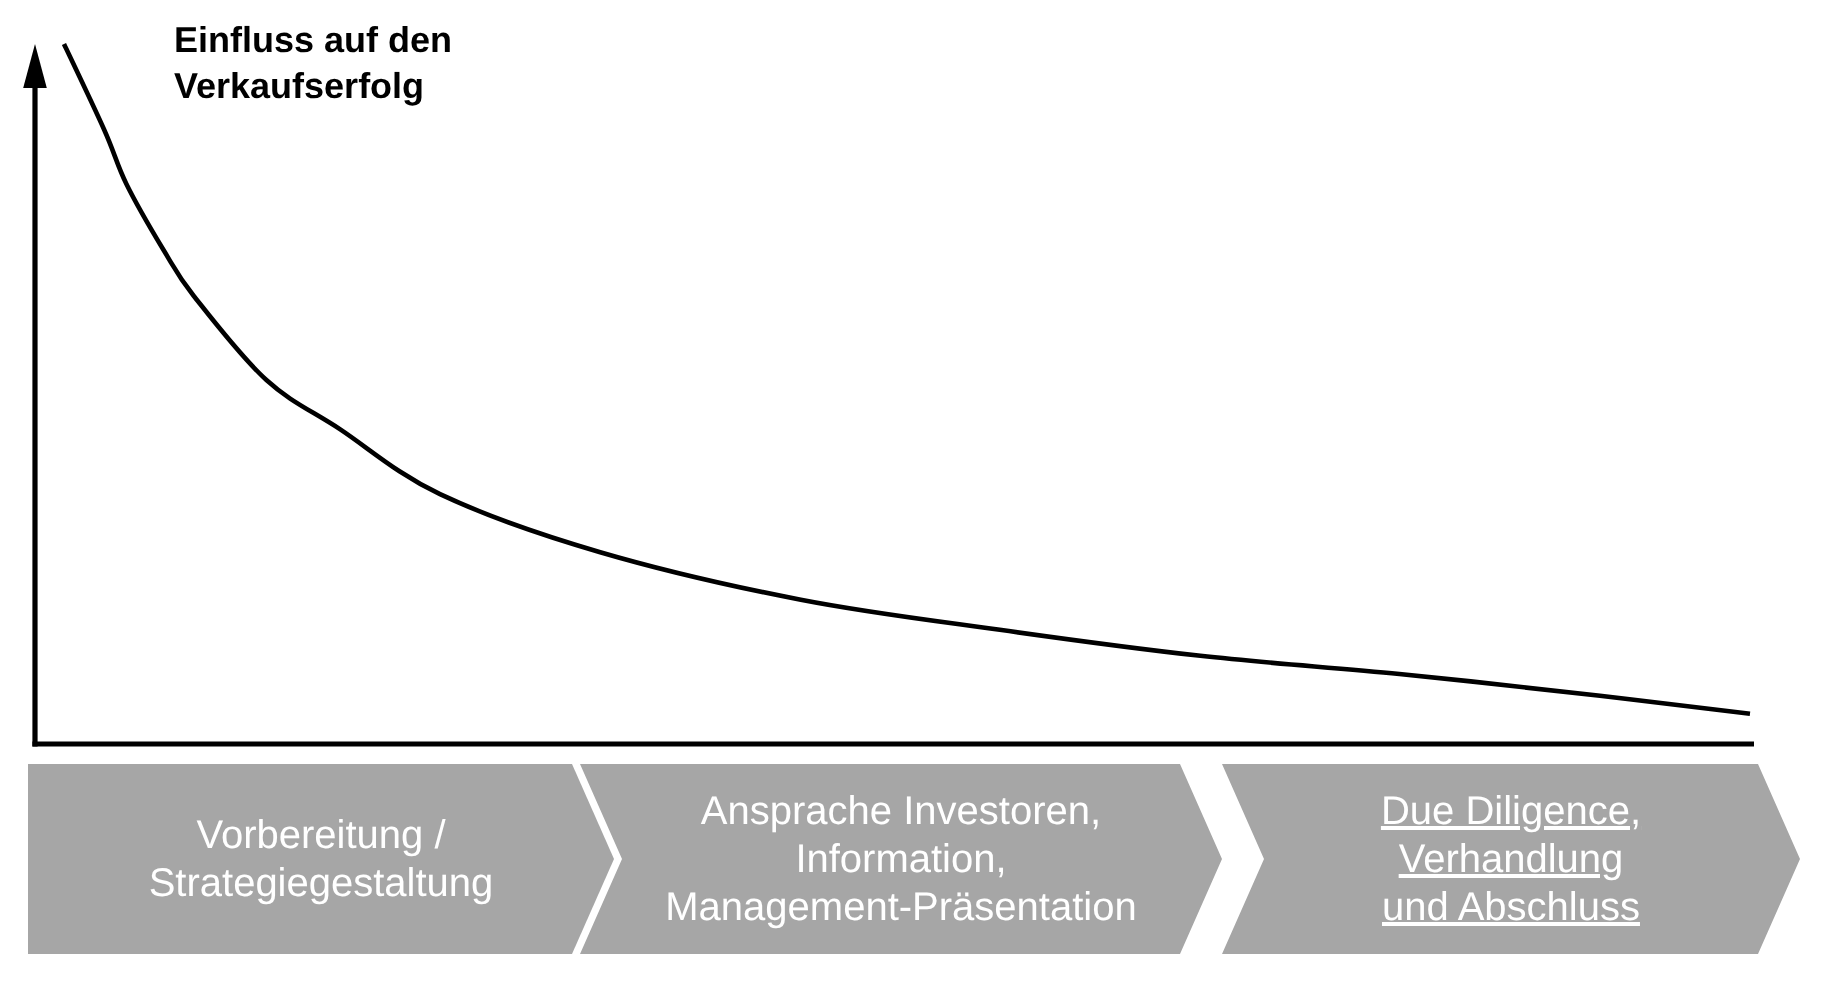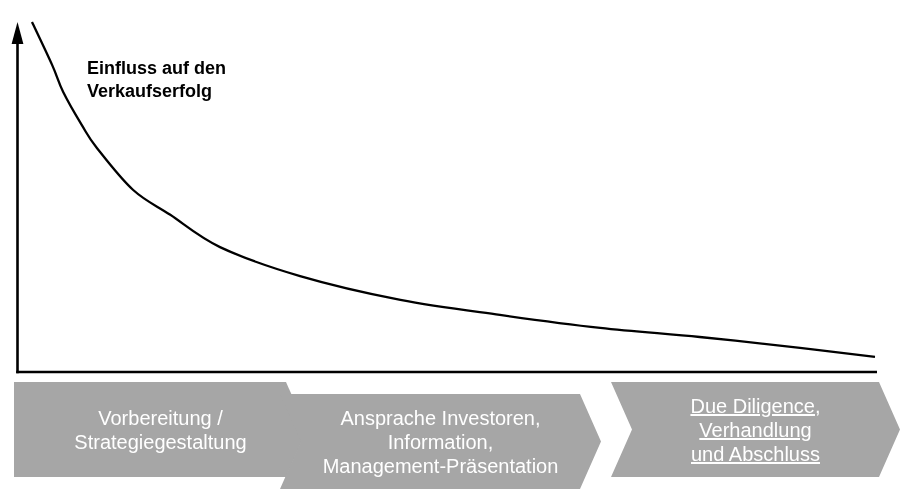--- a/index.html
+++ b/index.html
@@ -19,21 +19,20 @@
     overflow:hidden;
   }
   .chart-title{
     position:absolute;
     left:87px;top:9px;
     font-size:18px;
     line-height:23px;
     font-weight:bold;
     color:#000;
     white-space:pre-line;
-    margin-top:48px;
   }
   .plot-svg{
     position:absolute;
     left:0;top:0;
     width:918px;height:494px;
   }
   .axis-line{
     stroke:var(--axis);
     stroke-width:2.6;
     fill:none;
@@ -61,21 +60,21 @@
     line-height:24px;
     white-space:pre-line;
   }
   .stage-first{
     clip-path:polygon(0% 0%, calc(100% - 21px) 0%, 100% 50%, calc(100% - 21px) 100%, 0% 100%);
   }
   .stage-mid{
     clip-path:polygon(0% 0%, calc(100% - 21px) 0%, 100% 50%, calc(100% - 21px) 100%, 0% 100%, 21px 50%);
   }
   .stage-1{left:14px;width:293px;}
-  .stage-2{left:280px;width:321px;margin-top:12px;}
+  .stage-2{left:290px;width:321px;}
   .stage-3{left:611px;width:289px;text-decoration:underline;}
 </style>
 </head>
 <body>
 
 <div class="figure">
 
   <div class="chart-title">Einfluss auf den
 Verkaufserfolg</div>
 

